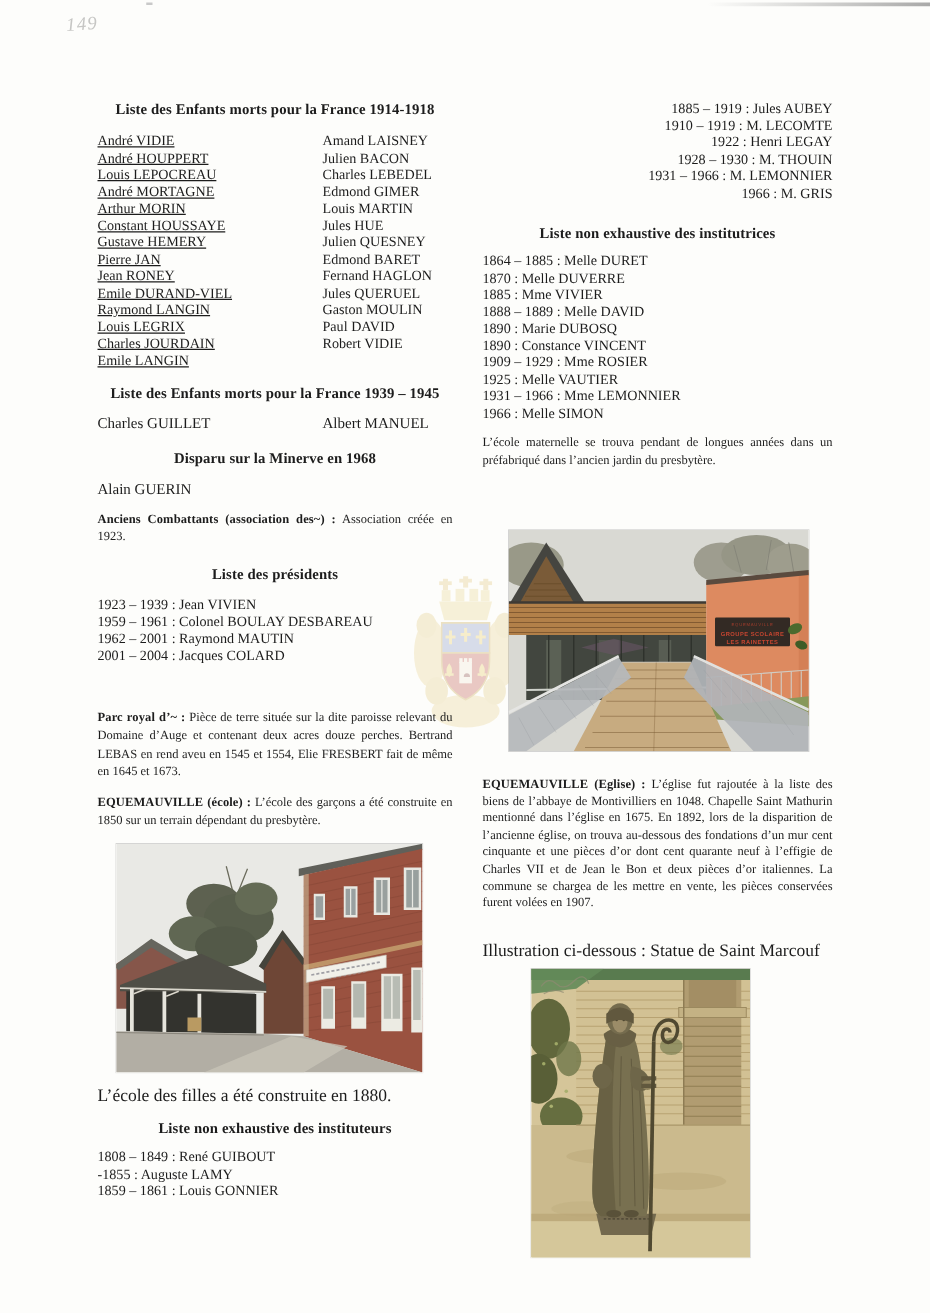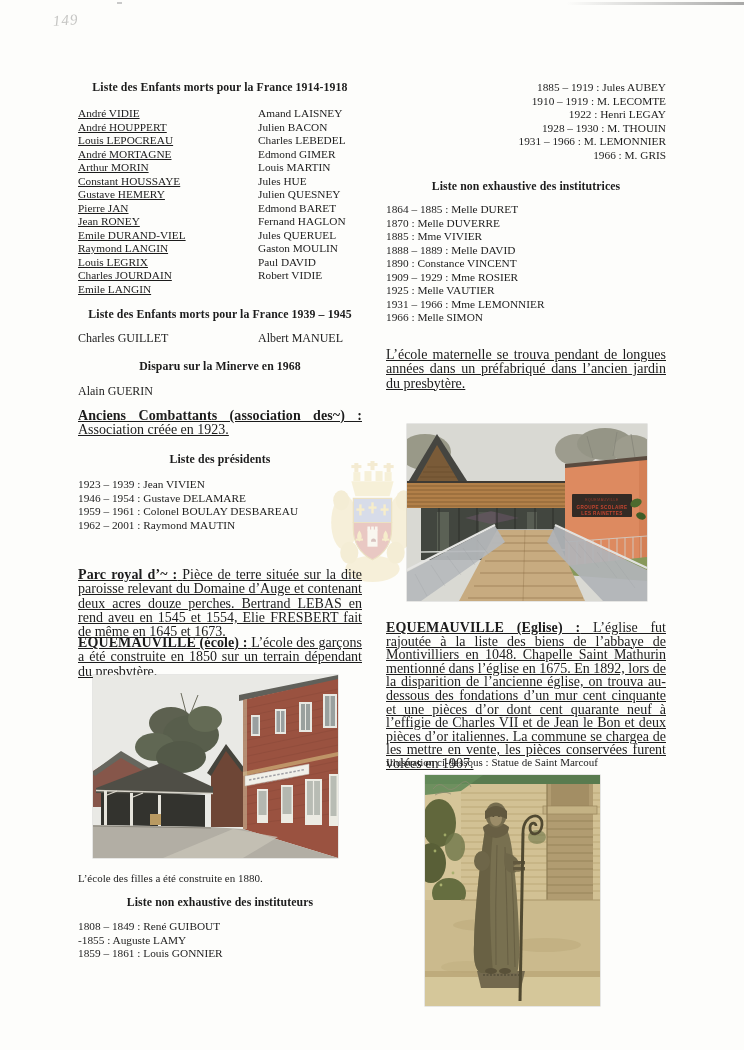--- a/index.html
+++ b/index.html
@@ -8,25 +8,25 @@
     background:#fdfdfb;
     font-family:"Liberation Serif","DejaVu Serif",serif;
     color:#1c1c1c;
   }
   .abs{position:absolute;}
   .heading{
     font-weight:bold;font-size:11.8px;text-align:center;line-height:14px;
     letter-spacing:.1px;
   }
   .list .line{font-size:11.3px;line-height:13.5px;white-space:nowrap;}
-  .para{font-size:14px;line-height:14.3px;text-align:justify;text-decoration:underline;}
+  .para{font-size:10px;line-height:14.3px;text-align:justify;}
   .para.tight{line-height:13.6px;}
   .para b{letter-spacing:.1px;}
   .name-line{font-size:12px;line-height:13.5px;white-space:nowrap;}
-  .caption{font-size:11px;line-height:14px;}
+  .caption{font-size:14px;line-height:14px;}
   .photo{box-shadow:0 0 0 .5px rgba(120,120,120,.35);}
   .photo svg{display:block;}
   #pagenum{
     font-size:15px;font-style:italic;color:#c6c6c4;
     transform:rotate(-4deg);letter-spacing:1px;
   }
   #scan-edge{
     right:0;top:2px;width:178px;height:3px;
     background:linear-gradient(to right,rgba(130,130,130,0),rgba(100,100,100,.55));
   }
@@ -134,23 +134,23 @@
 
 <div class="abs para" style="left:78px;top:409px;width:284px;">
   <b>Anciens Combattants (association des~) :</b>
   <span>Association créée en 1923.</span>
 </div>
 
 <div class="abs heading" style="left:78px;top:452px;width:284px;">Liste des présidents</div>
 
 <div class="abs list" style="left:78px;top:478px;width:284px;">
     <div class="line">1923 – 1939 : Jean VIVIEN</div>
-    <div class="line">1946 – 1954 : Gustave DELAMARE</div>
     <div class="line">1959 – 1961 : Colonel BOULAY DESBAREAU</div>
     <div class="line">1962 – 2001 : Raymond MAUTIN</div>
+    <div class="line">2001 – 2004 : Jacques COLARD</div>
   </div>
 
 <div class="abs para" style="left:78px;top:568px;width:284px;">
   <b>Parc royal d’~ :</b>
   <span>Pièce de terre située sur la dite paroisse relevant du Domaine d’Auge et contenant deux acres douze perches. Bertrand LEBAS en rend aveu en 1545 et 1554, Elie FRESBERT fait de même en 1645 et 1673.</span>
 </div>
 
 <div class="abs para" style="left:78px;top:636px;width:284px;">
   <b>EQUEMAUVILLE (école) :</b>
   <span>L’école des garçons a été construite en 1850 sur un terrain dépendant du presbytère.</span>
@@ -268,20 +268,21 @@
     <div class="line">1966 : M. GRIS</div>
   </div>
 
 <div class="abs heading" style="left:386px;top:179px;width:280px;">Liste non exhaustive des institutrices</div>
 
 <div class="abs list" style="left:386px;top:203px;width:280px;">
     <div class="line">1864 – 1885 : Melle DURET</div>
     <div class="line">1870 : Melle DUVERRE</div>
     <div class="line">1885 : Mme VIVIER</div>
     <div class="line">1888 – 1889 : Melle DAVID</div>
+    <div class="line">1890 : Marie DUBOSQ</div>
     <div class="line">1890 : Constance VINCENT</div>
     <div class="line">1909 – 1929 : Mme ROSIER</div>
     <div class="line">1925 : Melle VAUTIER</div>
     <div class="line">1931 – 1966 : Mme LEMONNIER</div>
     <div class="line">1966 : Melle SIMON</div>
   </div>
 
 <div class="abs" style="left:386px;top:348px;width:280px;">
   <div class="para">L’école maternelle se trouva pendant de longues années dans un préfabriqué dans l’ancien jardin du presbytère.</div>
 </div>

